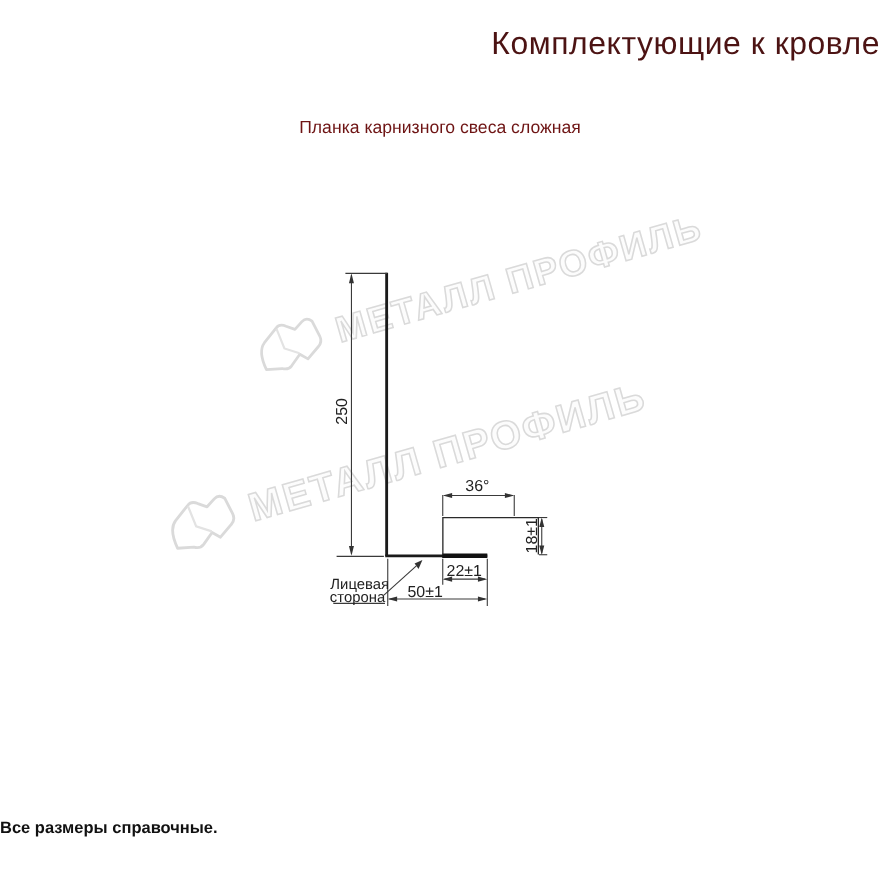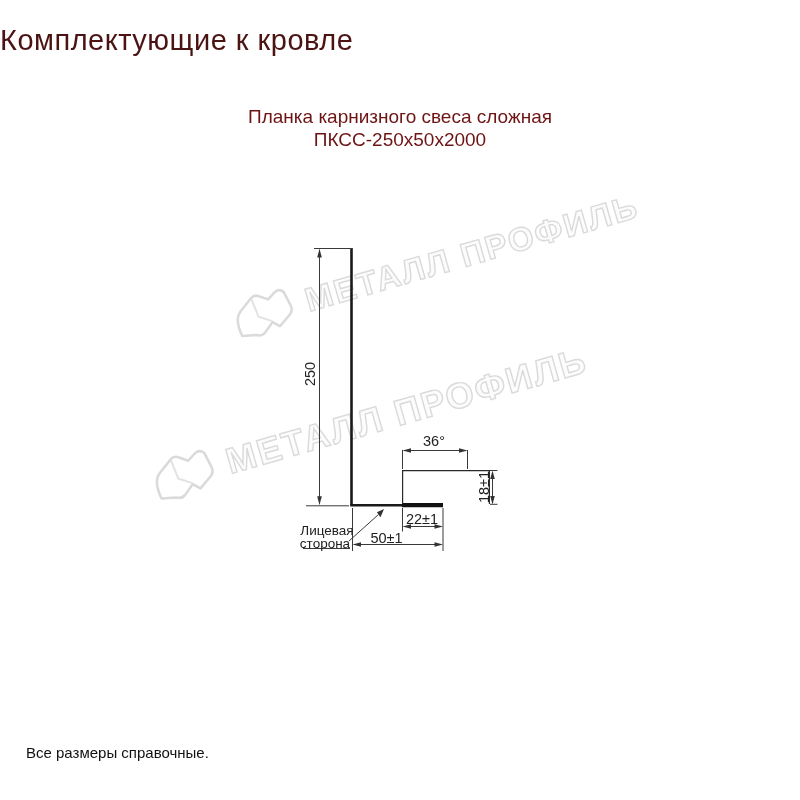--- a/index.html
+++ b/index.html
@@ -6,26 +6,26 @@
   html, body { background: #ffffff; }
   body {
     width: 800px; height: 800px;
     font-family: "Liberation Sans", sans-serif;
     position: relative; overflow: hidden;
   }
   .page { position: absolute; inset: 0; width: 800px; height: 800px; }
 
   .page-title {
     position: absolute; top: 24px; left: 0; width: 800px;
-    text-align: left; font-size: 29px; font-weight: 400;
+    text-align: right; font-size: 29px; font-weight: 400;
     letter-spacing: 0.5px;
   }
   .subtitle {
     position: absolute; top: 105px; left: 0; width: 800px;
-    text-align: center; font-size: 19px; font-weight: 400;
+    text-align: center; font-size: 16px; font-weight: 400;
     line-height: 23px;
   }
 
   
   .wm {
     position: absolute; display: flex; align-items: center; gap: 12px;
     transform-origin: left center; pointer-events: none; z-index: 1;
   }
   .wm-text {
     font-weight: bold; letter-spacing: 2px; white-space: nowrap;
@@ -38,34 +38,33 @@
 
   .drawing-svg { position: absolute; left: 280px; top: 230px; z-index: 2; }
   .drawing-svg text {
     font-family: "Liberation Sans", sans-serif;
     fill: #222222;
   }
   .dimtext { font-size: 14.5px; }
   .facetext { font-size: 13.5px; }
 
   .footer {
-    position: absolute; left: 26px; top: 743px;
-    font-size: 15px; line-height: 19px; color: #111111; z-index: 2;
+    position: absolute; left: 0; top: 743px;
+    font-size: 15px; line-height: 19px; color: #111111; z-index: 2; font-weight: bold;
   }
 </style>
 </head>
 <body>
 
 <div class="page">
 
   <h1 class="page-title" style="color:#4c1313">Комплектующие к кровле</h1>
 
   <div class="subtitle" style="color:#6e1414">
     <div>Планка карнизного свеса сложная</div>
-    <div>ПКСС-250х50х2000</div>
   </div>
 
   <div class="wm wm1">
     <svg width="64" height="48" viewBox="0 0 64 48">
       <path d="M5 40 Q2 22 10 16 L24 6 Q28 3 33 7 L40 12 L48 7 Q53 4 57 9 L60 24 Q61 30 56 33 L44 41 L38 35 L28 43 Q24 46 19 43 Z" fill="none" stroke="#dadada" stroke-width="2.5" stroke-linejoin="round"></path>
       <path d="M24 7 L26 26 L38 34" fill="none" stroke="#e3e3e3" stroke-width="2"></path>
     </svg>
     <span class="wm-text">МЕТАЛЛ ПРОФИЛЬ</span>
   </div>
 

